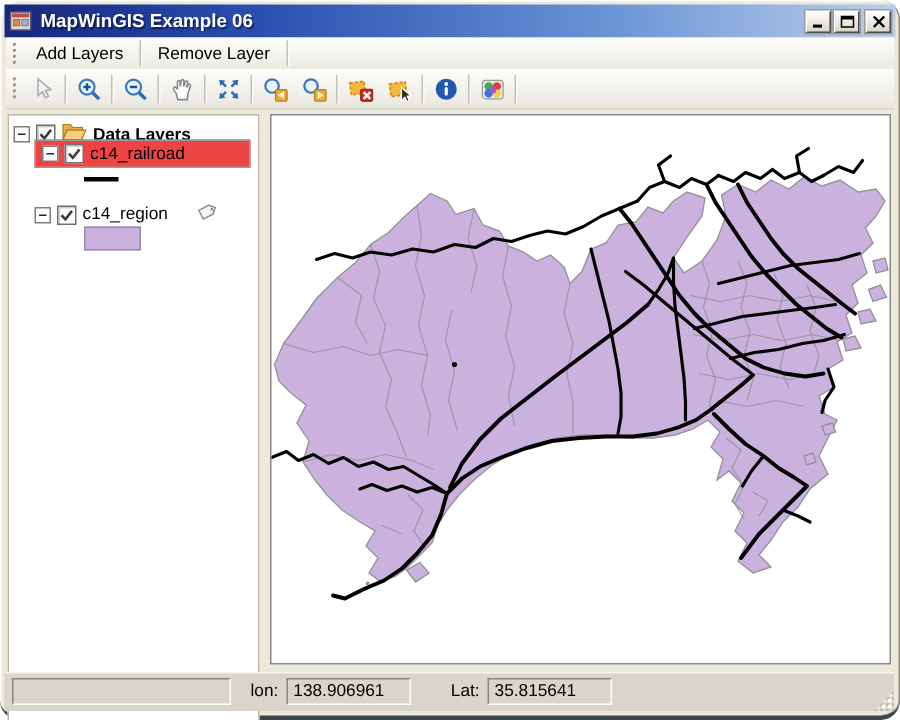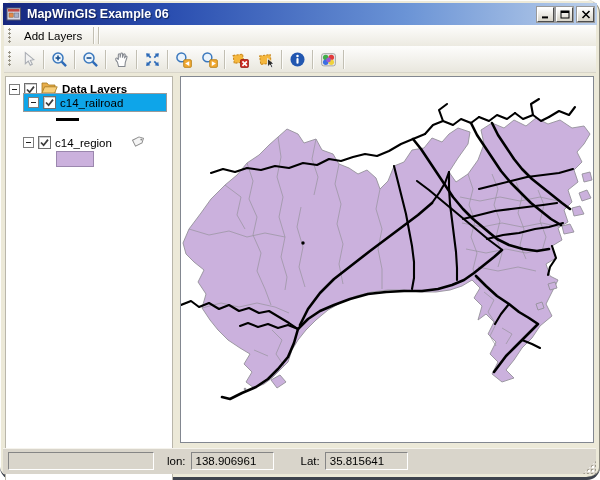--- a/index.html
+++ b/index.html
@@ -38,21 +38,21 @@
   .legend{position:absolute;left:5px;top:76px;width:168px;height:409px;background:#fff;
     border:1px solid #b9b6aa;}
   .lg-row{position:absolute;display:flex;align-items:center;gap:4px;}
   .expander{width:11px;height:11px;background:#fff;border:1px solid #7d7d7d;position:relative;flex:0 0 auto;}
   .expander::after{content:"";position:absolute;left:2px;top:4px;width:5px;height:1px;background:#222;}
   .checkbox{width:13px;height:13px;background:#fff;border:1px solid #6f6f6f;
     box-shadow:inset 1px 1px 0 #cfcfcf;flex:0 0 auto;position:relative;}
   .checkbox svg{position:absolute;left:0;top:0;width:11px;height:11px;}
   .lbl-bold{font-weight:bold;white-space:nowrap;}
   .lbl{white-space:nowrap;}
-  .sel-row{position:absolute;left:17px;top:16px;right:5px;height:19px;background:#0ea5e9;
+  .sel-row{position:absolute;left:17px;top:16px;right:5px;height:19px;background:#ef4444;
     border:1px solid #9a9a9a;display:flex;align-items:center;gap:4px;padding-left:4px;}
   .line-swatch{position:absolute;left:50px;top:41px;width:23px;height:3px;background:var(--railroad,#000);}
   .fill-swatch{position:absolute;left:50px;top:74px;width:38px;height:16px;
     background:var(--region-fill,#CBB1DD);border:1px solid #9b87ae;}
   
   .splitter{position:absolute;left:173px;top:76px;width:7px;height:367px;background:var(--chrome,#ECE9D8);}
   .map{position:absolute;left:180px;top:76px;width:414px;height:367px;background:var(--map-bg,#fff);
     border:1px solid #828790;}
   .map svg{position:absolute;inset:0;width:100%;height:100%;}
   .land{fill:var(--region-fill,#CBB1DD);stroke:var(--region-border,#94919a);stroke-width:.9;}
@@ -104,20 +104,21 @@
       <svg viewBox="0 0 10 9" width="10" height="9">
           <path d="M1.5,1 L8.5,8 M8.5,1 L1.5,8" stroke="#000" stroke-width="1.6"></path>
         </svg>
     </button>
   </div>
 
   <div class="menustrip">
     <span class="grip"></span>
     <span class="menuitem">Add Layers</span>
     <span class="tsep"></span>
+    <span class="menuitem">Remove Layer</span>
     <span class="tsep"></span>
   </div>
 
   <div class="toolstrip">
     <span class="grip"></span>
 
     <button class="toolbtn" title="">
       <svg viewBox="0 0 16 16">
           <path d="M5,1.5 L5,12 L7.8,9.6 L9.7,13.4 L11.6,12.4 L9.7,8.8 L13,8.2 Z" fill="#f2f2f2" stroke="#a9adb3" stroke-width="1"></path>
         </svg>

